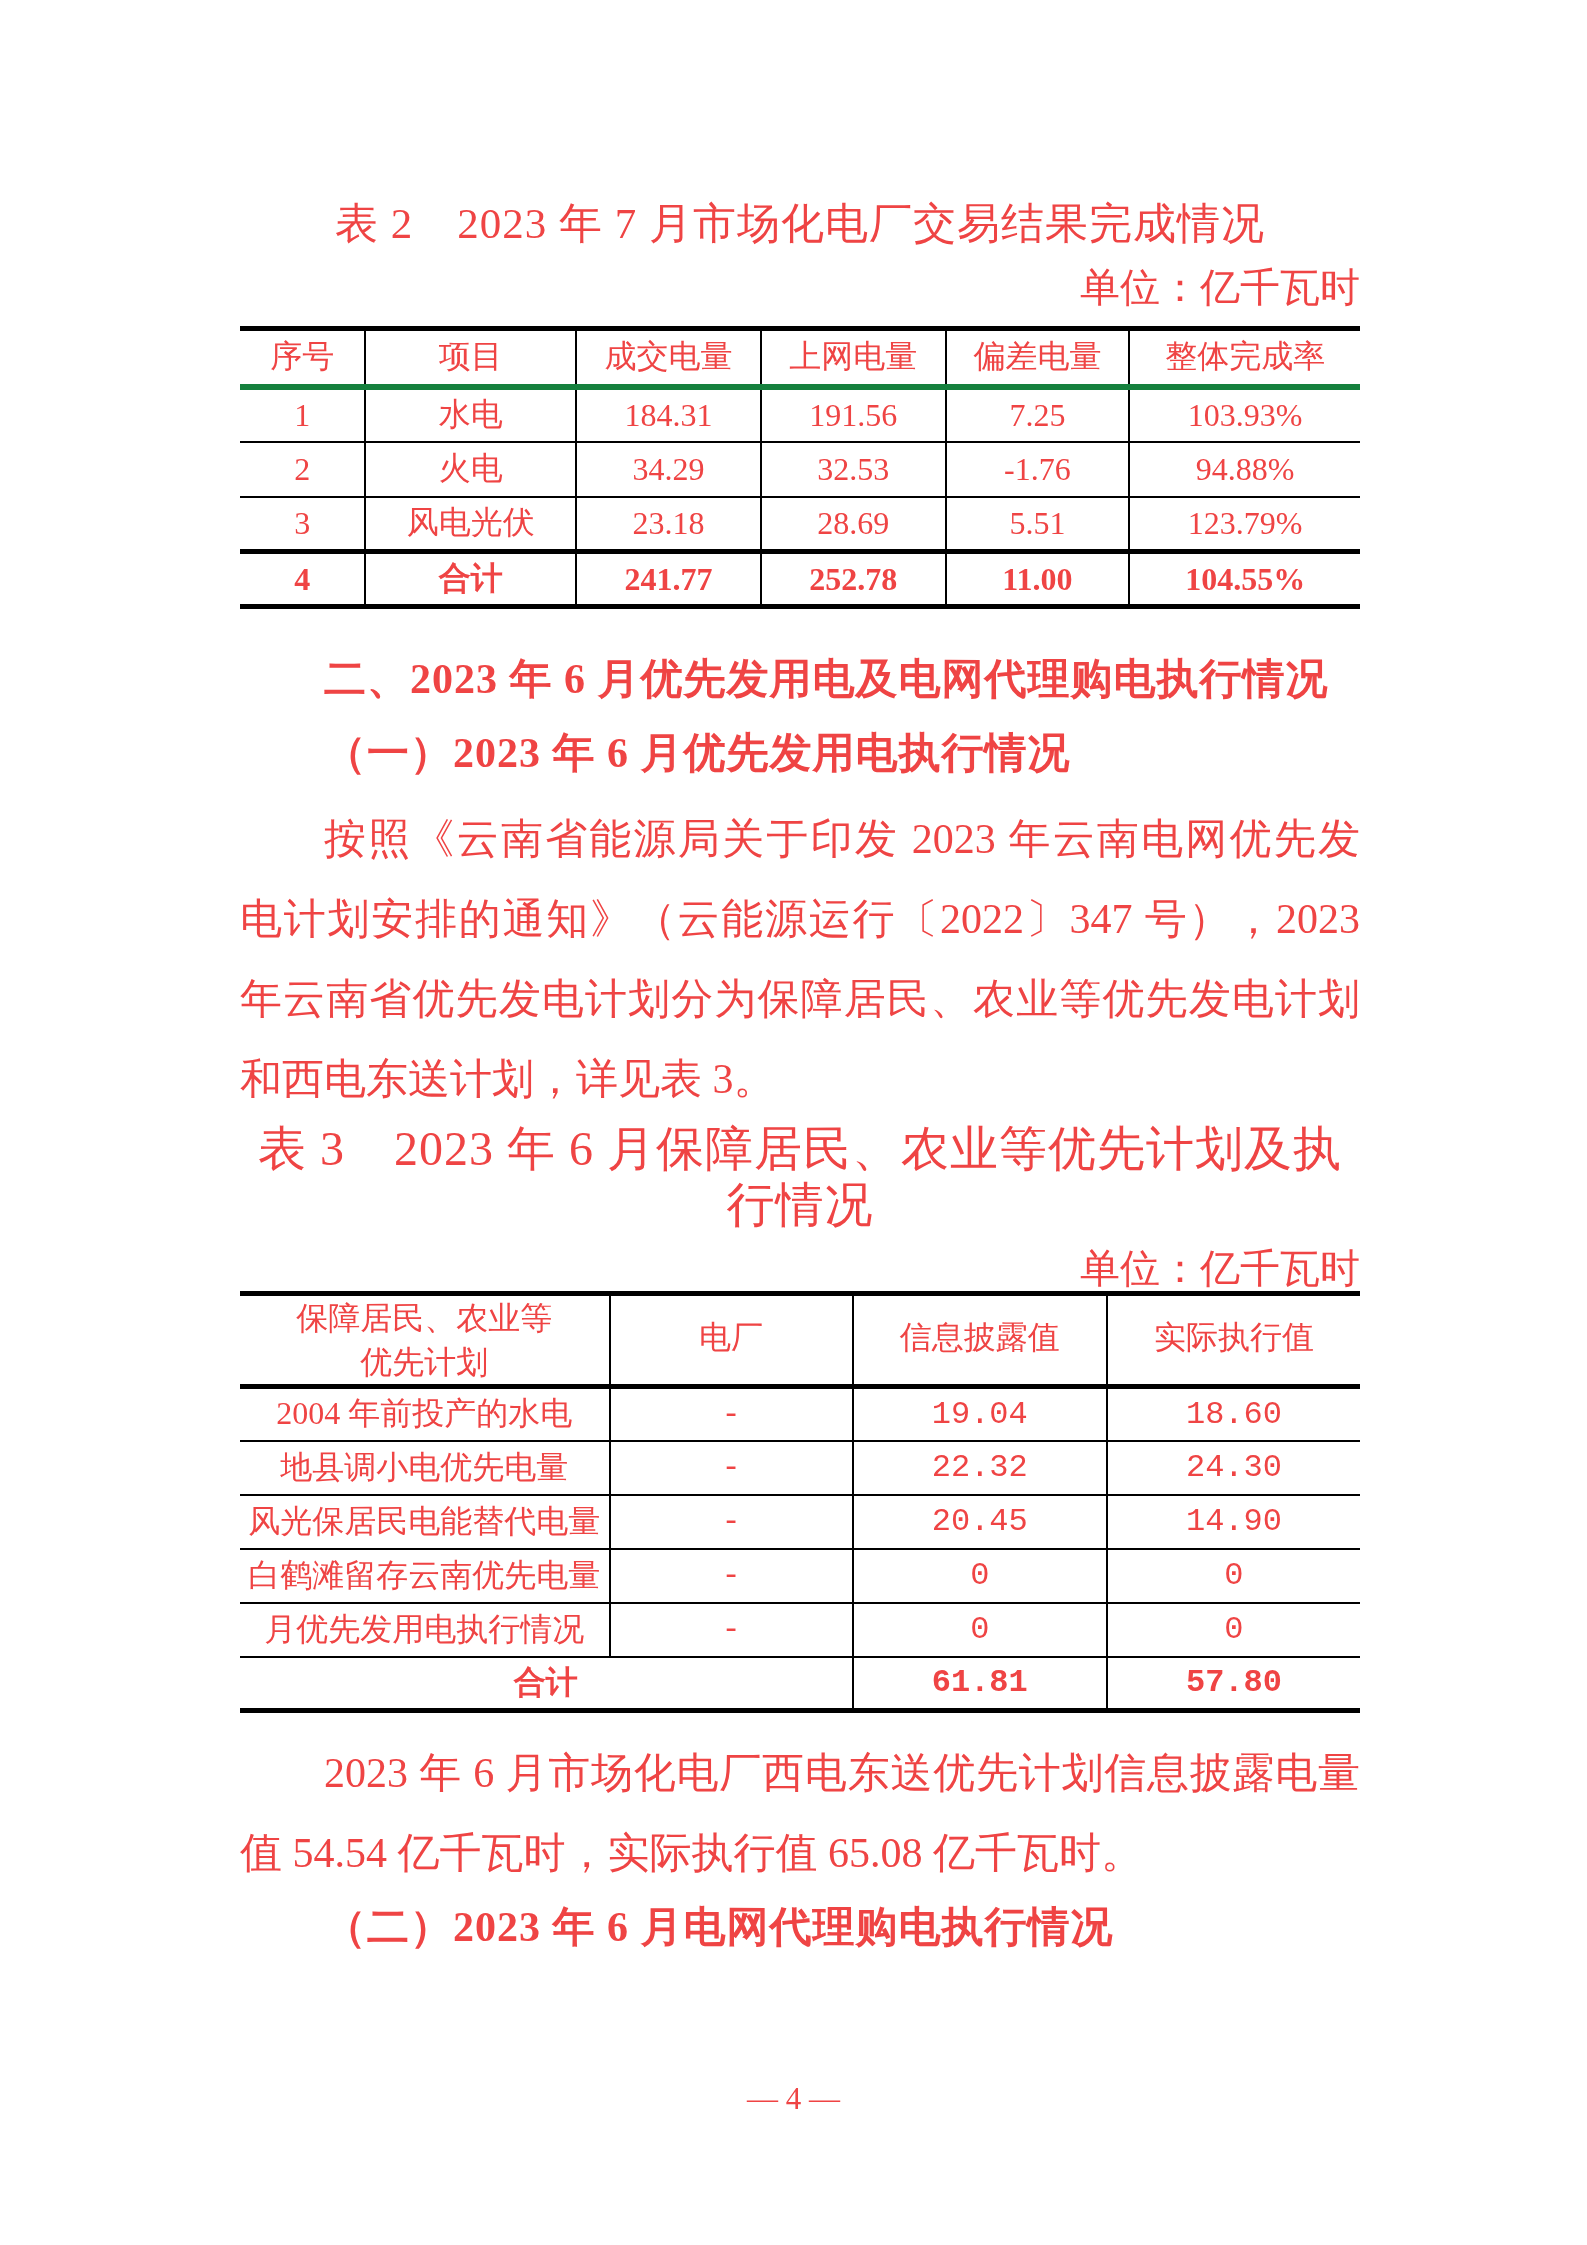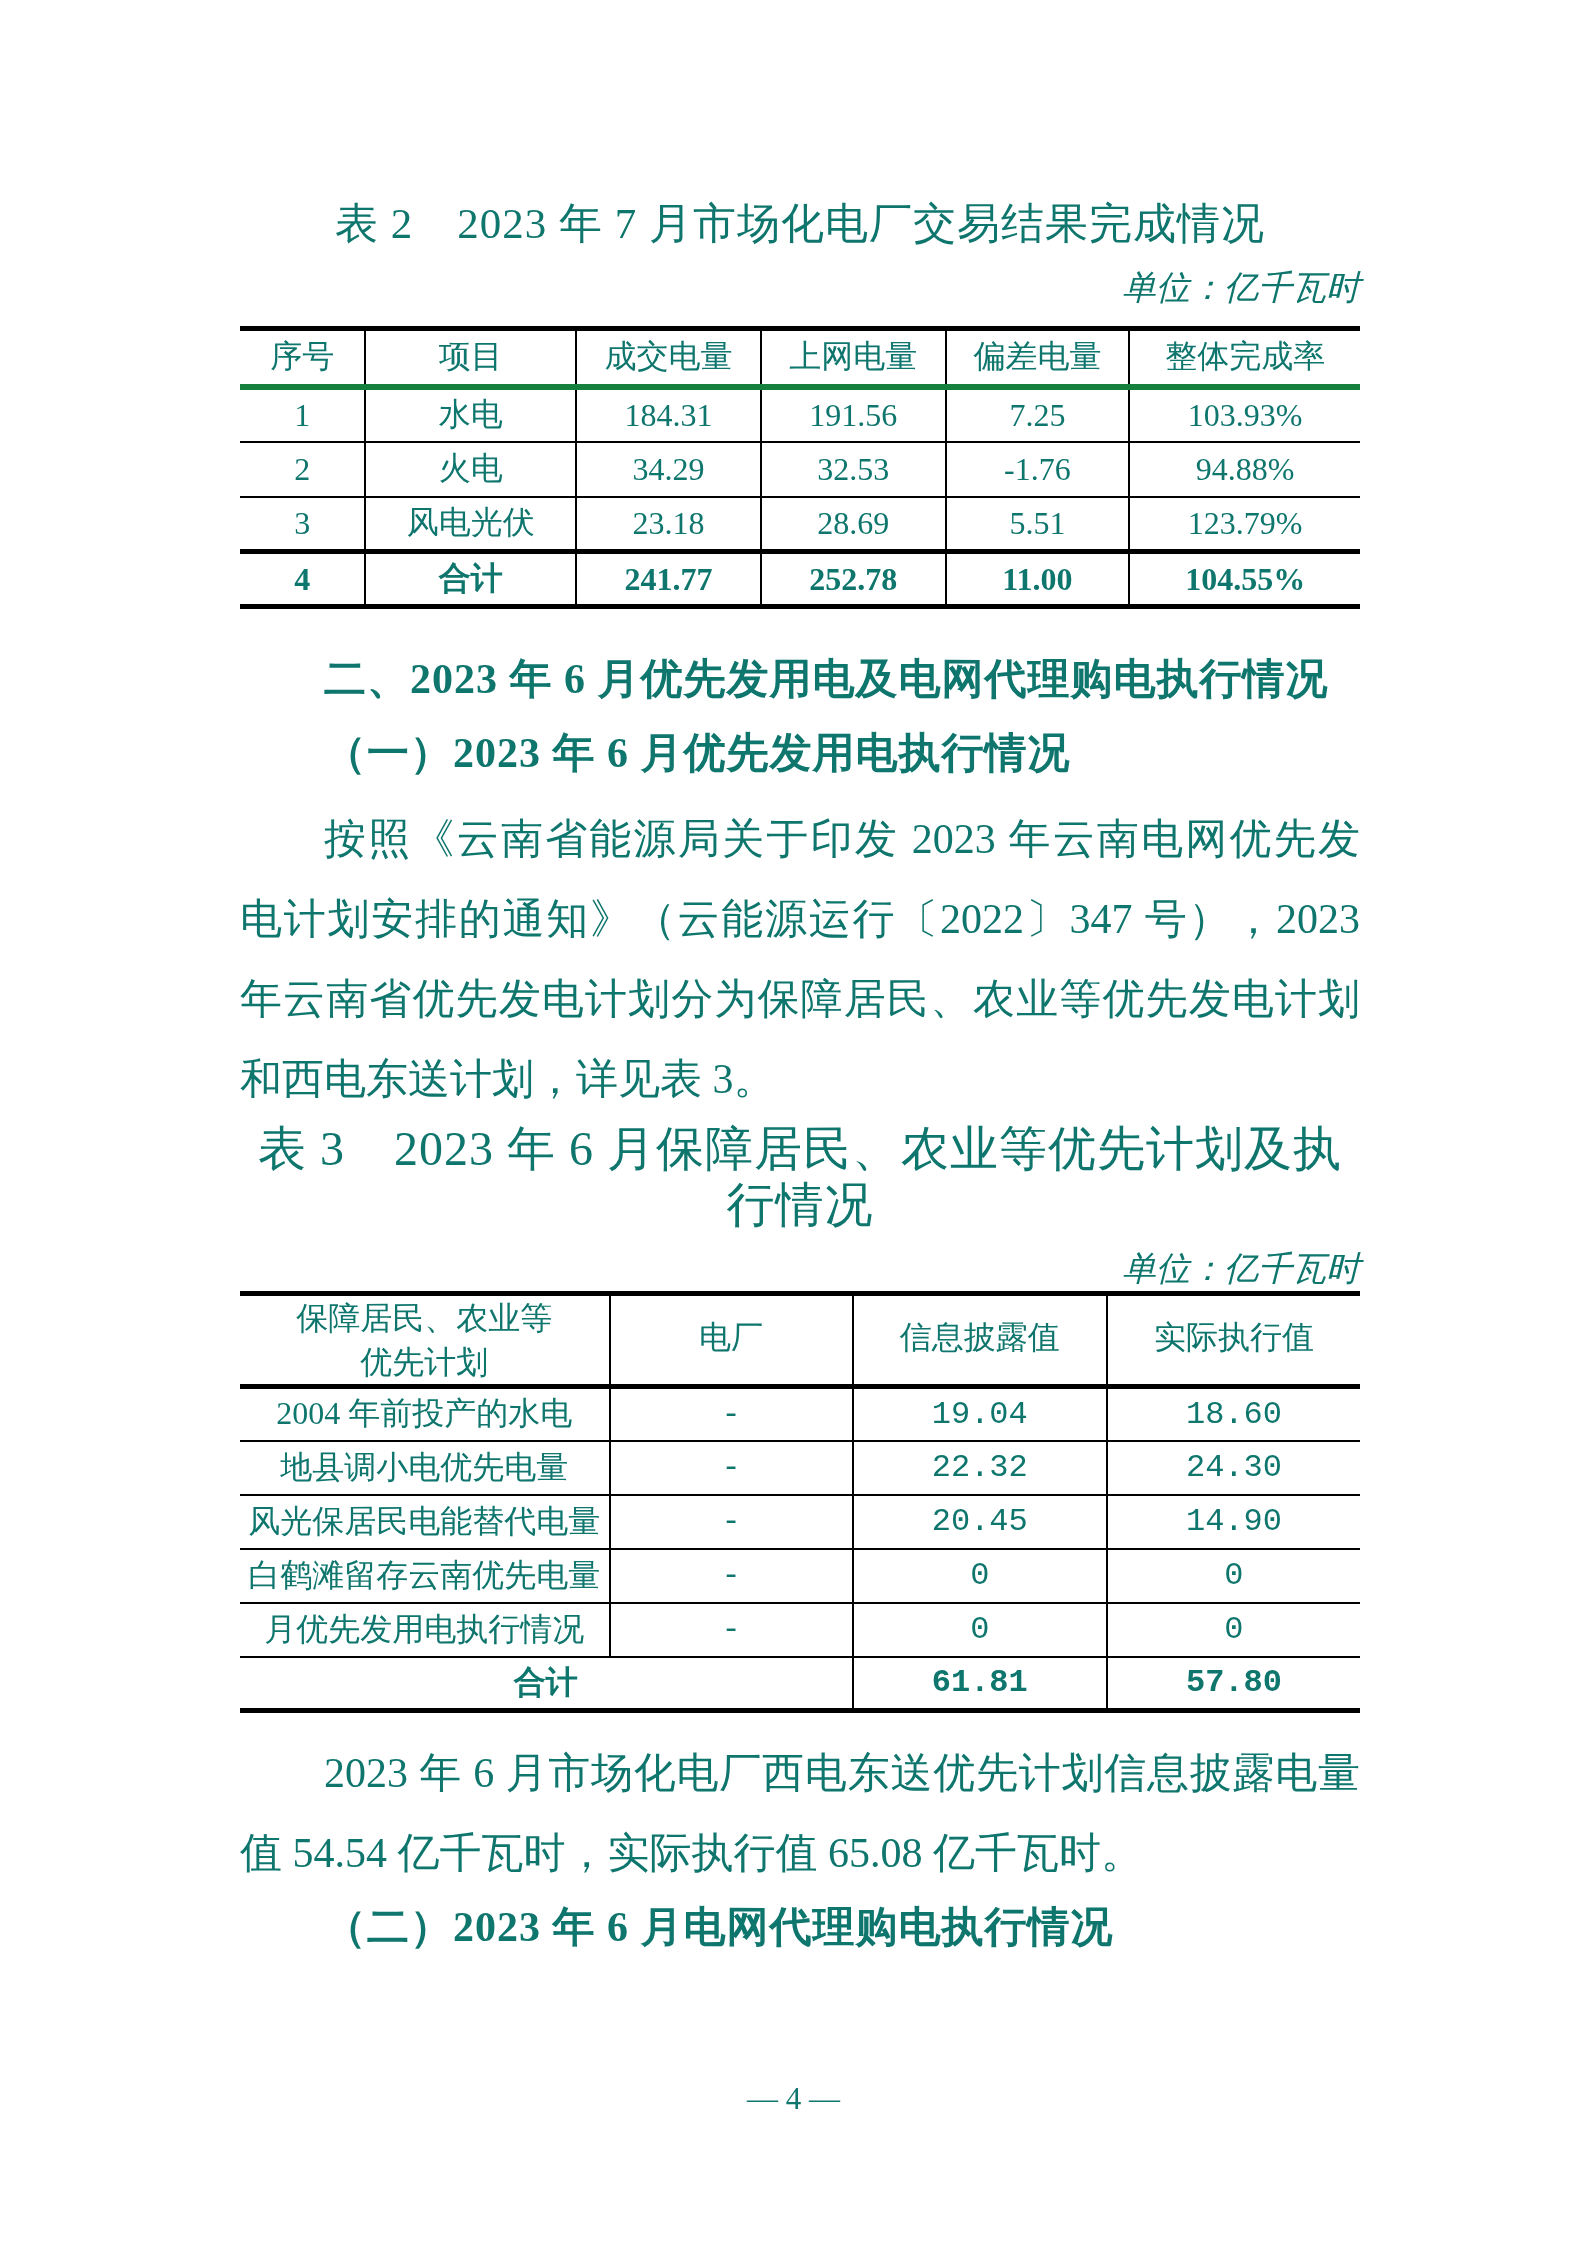--- a/index.html
+++ b/index.html
@@ -1,30 +1,30 @@
 <!DOCTYPE html>
 <html><head>
 <meta charset="utf-8">
 <style>
   * { margin: 0; padding: 0; box-sizing: border-box; }
   html, body { background: #ffffff; }
   .page {
     width: 1587px; height: 2245px;
-    background: #ffffff; color: #0f766e;
+    background: #ffffff; color: #ef4444;
     position: relative; overflow: hidden;
     font-family: "Liberation Serif", "DejaVu Serif", serif;
     border-radius: 25px;
   }
   .content { position: absolute; left: 240px; top: 0; width: 1120px; }
 
   .table-title { font-size: 43px; line-height: 56px; text-align: center; letter-spacing: 1px; }
   .tt-2 { margin-top: 196px; }
   .tt-3 { margin-top: 2px; font-size: 48px; }
 
-  .unit-line { font-size: 34px; line-height: 44px; text-align: right; font-style: italic; }
+  .unit-line { font-size: 40px; line-height: 44px; text-align: right; }
   .u-2 { margin-top: 14px; }
   .u-3 { margin-top: 14px; }
 
   table { border-collapse: collapse; width: 100%; table-layout: fixed; }
   .t2, .t3 {
     border-top: 5px solid #000;
     border-bottom: 5px solid #000;
     font-size: 32px;
   }
   .t2 { margin-top: 16px; }

